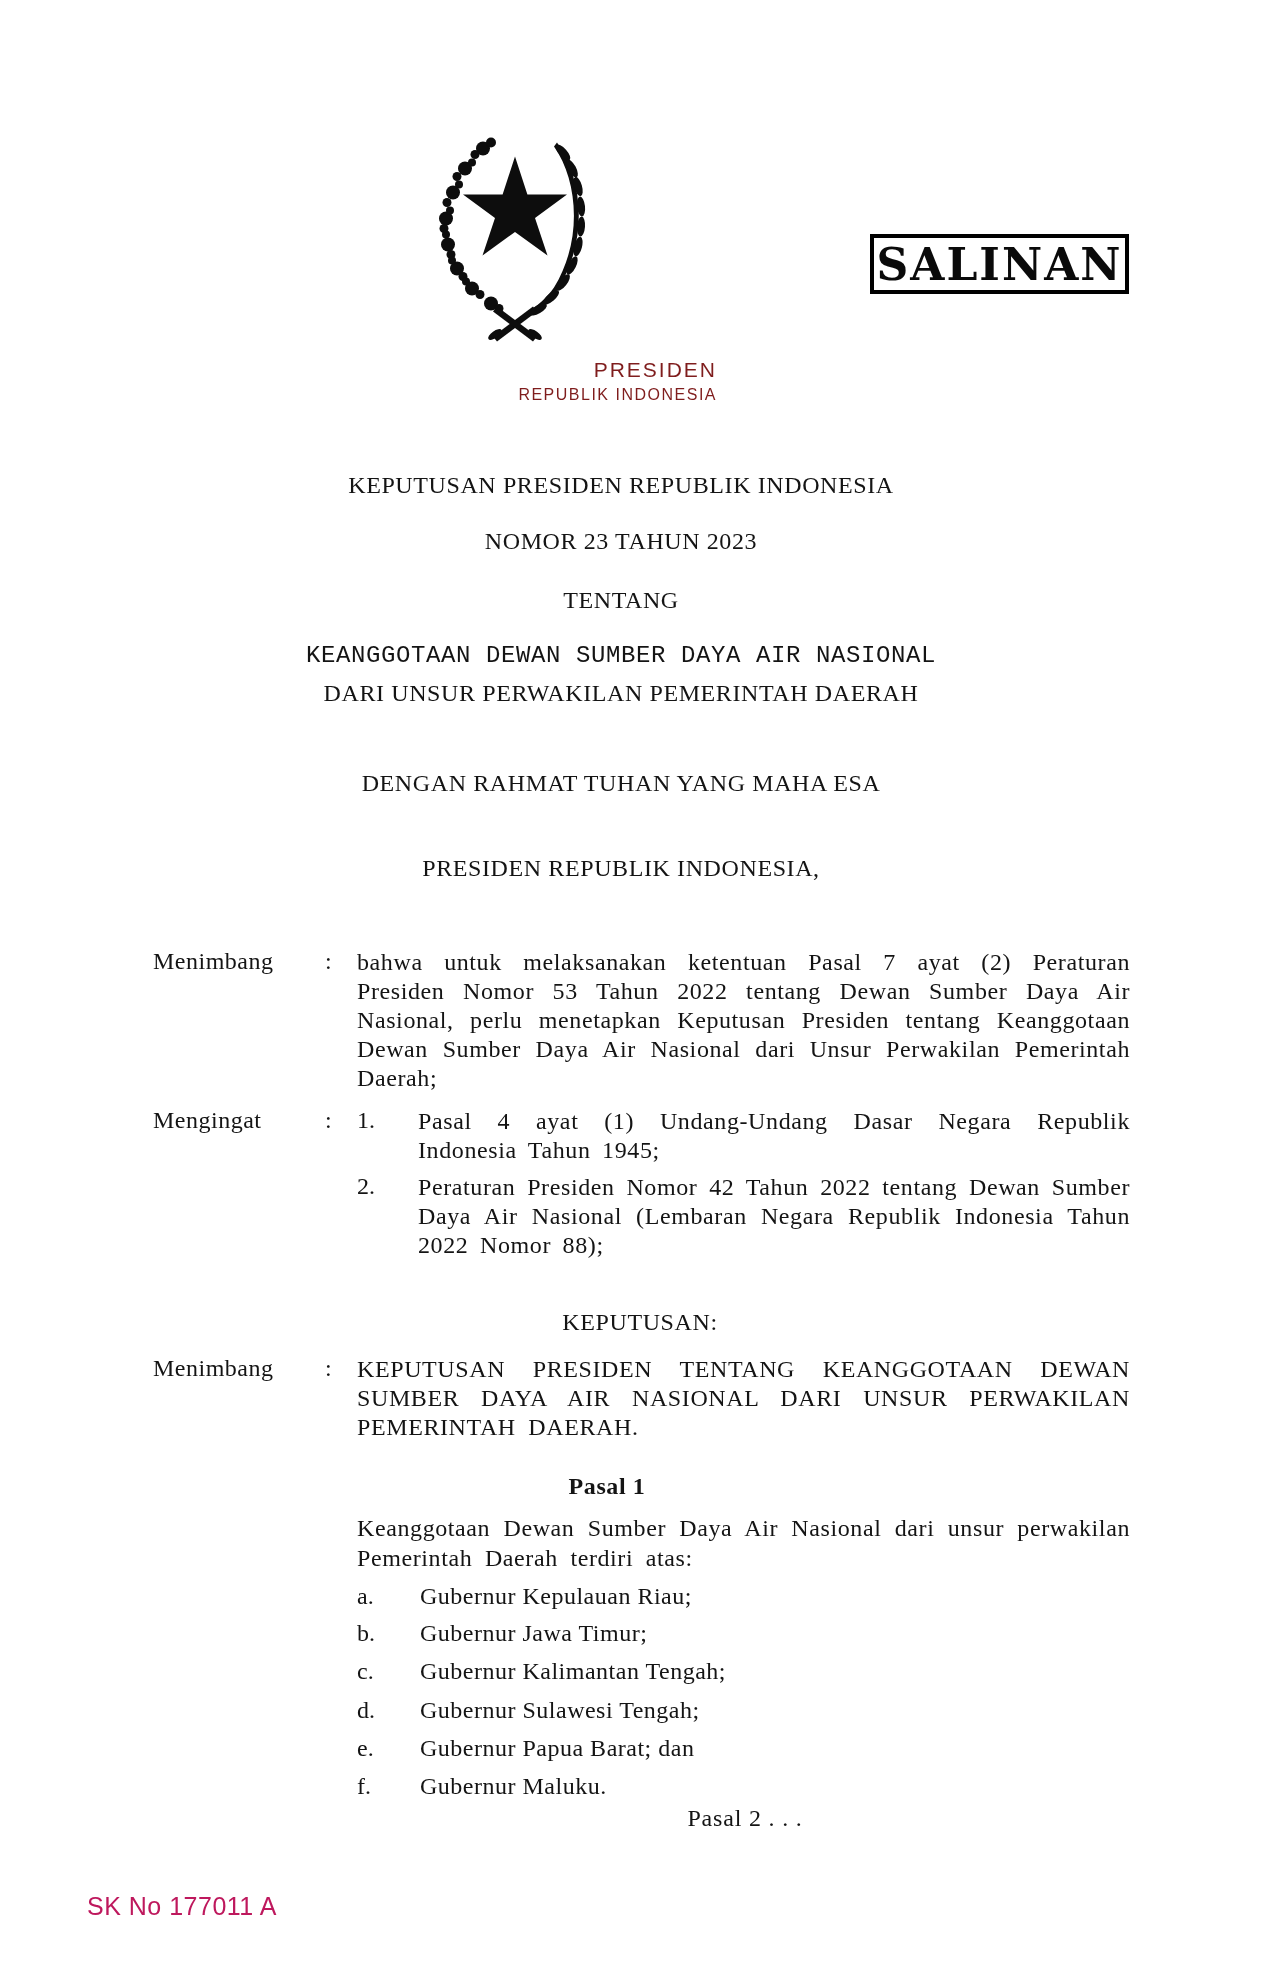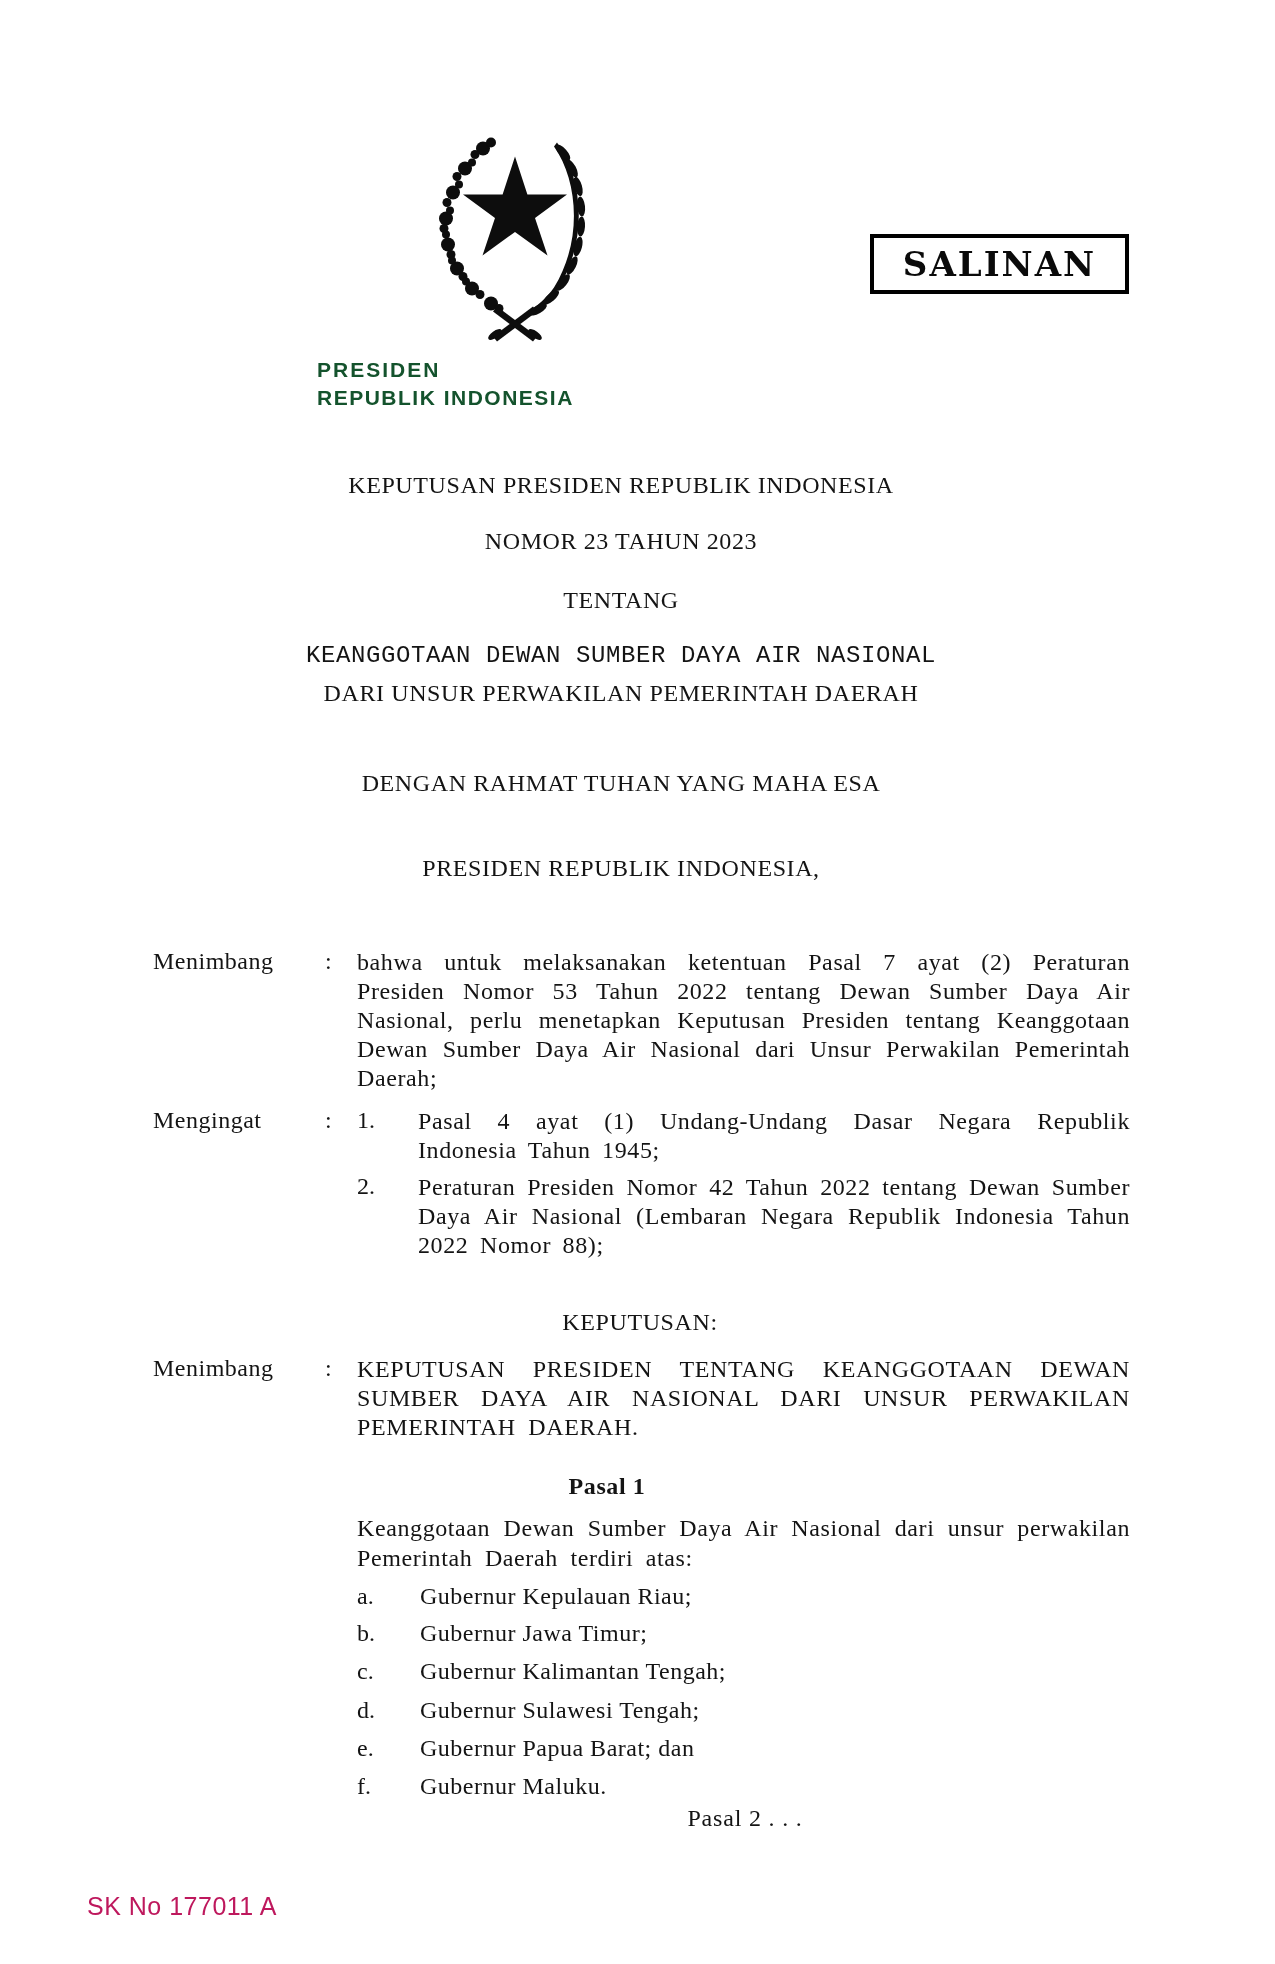--- a/index.html
+++ b/index.html
@@ -11,33 +11,33 @@
     font-family:"Liberation Serif", serif;
     color:#141414;
     overflow:hidden;
   }
   .abs{position:absolute;font-weight:bold;}
   
   .emblem{position:absolute;left:437px;top:120px;width:160px;height:235px;}
   
   .agency{
     position:absolute;left:317px;top:358px;width:400px;
-    text-align:left;
+    text-align:right;
     font-family:"Liberation Sans", sans-serif;
-    font-weight:bold;color:#14532d;
+    font-weight:normal;color:#7f1d1d;
   }
   .agency .l1{font-size:21px;letter-spacing:2px;}
-  .agency .l2{font-size:21px;letter-spacing:1.5px;margin-top:4px;}
+  .agency .l2{font-size:16px;letter-spacing:1.5px;margin-top:4px;}
   
   .stamp{
     position:absolute;left:870px;top:234px;width:259px;height:60px;
     border:4px solid #000;box-sizing:border-box;
     display:flex;align-items:center;justify-content:center;
     font-family:"DejaVu Serif", serif;font-weight:bold;
-    font-size:34px;letter-spacing:2px;color:#0a0a0a;
+    font-size:44px;letter-spacing:2px;color:#0a0a0a;
     background:#fff;
   }
   
   .hcenter{
     position:absolute;left:21px;width:1200px;text-align:center;
     font-size:24px;letter-spacing:0.6px;white-space:nowrap;
   }
   
   .label{position:absolute;left:153px;font-size:24px;letter-spacing:0.5px;}
   .colon{position:absolute;left:325px;font-size:24px;}

